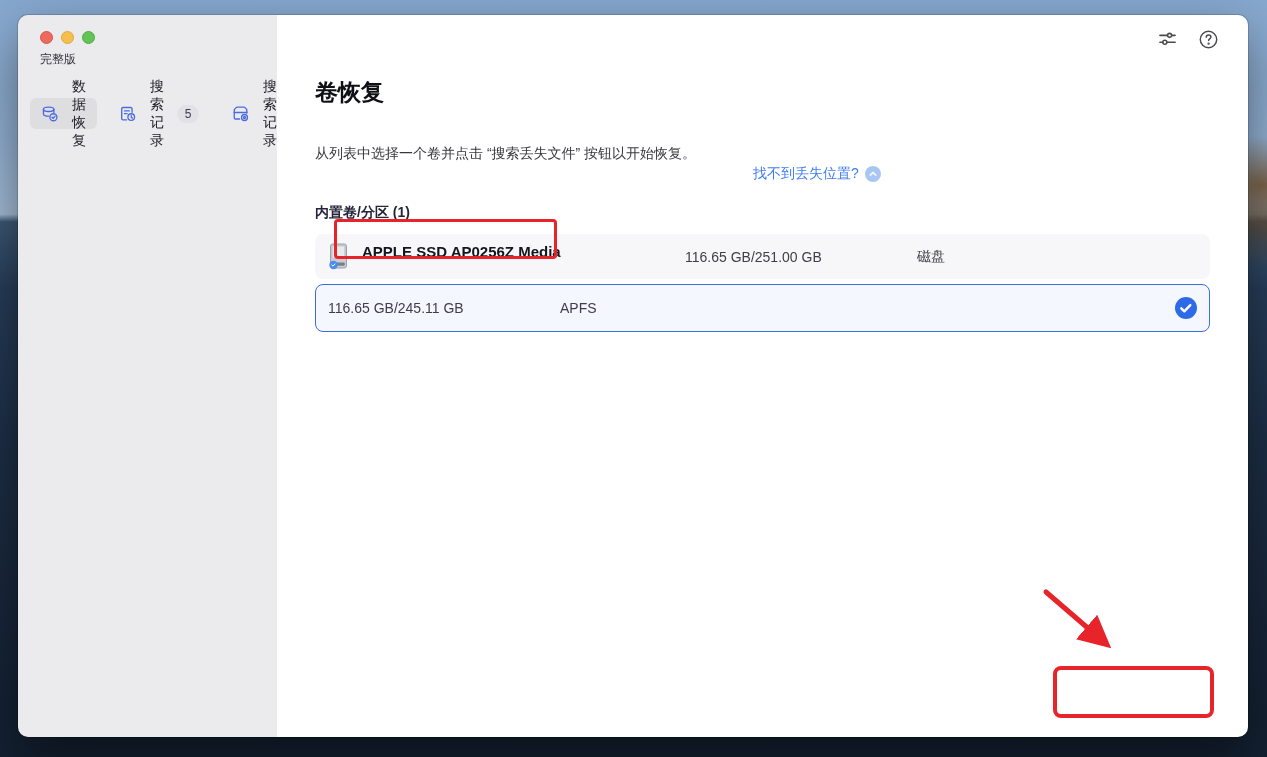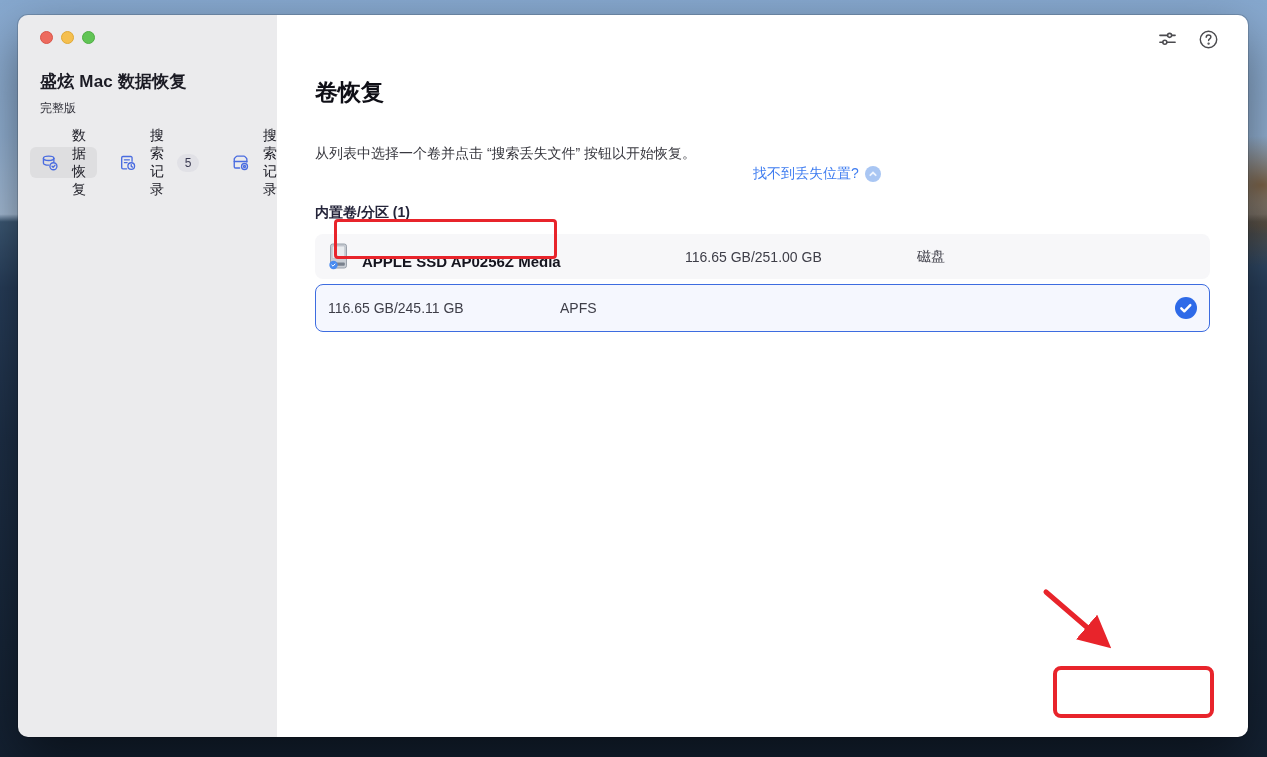--- a/index.html
+++ b/index.html
@@ -42,21 +42,21 @@
   .desc-row { margin-top:16px; display:flex; align-items:center; font-size:14px; }
   .desc-text { color:#38383f; }
   .help-link { margin-left:57px; color:#3e7cf0; display:flex; align-items:center; gap:6px; cursor:pointer;margin-top:41px; }
   .chev-circle { width:16px; height:16px; border-radius:50%; background:#a9c6f3; display:flex; align-items:center; justify-content:center; }
   .section-label { margin-top:21px; font-size:14px; font-weight:700; color:#25253a; }
 
   .rows { margin-top:12px; display:flex; flex-direction:column; gap:5px; }
   .vol-row { display:flex; align-items:center; padding:0 12px; border-radius:8px; }
   .vol-row.plain { height:45px; background:#f7f7f9; }
   .vol-row.selected { height:48px; background:#f5f7fe; border:1.5px solid #3d6ce0; }
-  .cell-main { display:flex; align-items:flex-end; gap:12px; width:358px; }
+  .cell-main { display:flex; align-items:flex-start; gap:12px; width:358px; }
   .vol-row.selected .cell-main { padding-left:27px; }
   .drive-icon { width:23px; height:27px; flex-shrink:0; display:flex; }
   .vol-name { font-size:15px; font-weight:700; color:#15151f; white-space:nowrap; }
   .cell-size { width:232px; font-size:14px; color:#3e3e48; }
   .cell-type { flex:1; font-size:14px; color:#3e3e48; }
   .cell-check { width:24px; display:flex; justify-content:flex-end; }
 
   .footer { position:absolute; right:41px; bottom:24px; display:flex; align-items:center; gap:15px; }
   .footer-text { font-size:15px; font-weight:700; color:#101018; }
   .scan-button { width:145px; height:39px; border-radius:6px; background:#2563eb; color:#fff; font-size:15px; font-weight:600; display:flex; align-items:center; justify-content:center; gap:9px; border:none; cursor:pointer; font-family:inherit; }
@@ -71,21 +71,20 @@
 <body>
 
 <div class="window">
 
   <div class="sidebar">
     <div class="traffic-lights">
       <div class="tl-dot tl-close"></div>
       <div class="tl-dot tl-min"></div>
       <div class="tl-dot tl-max"></div>
     </div>
-    <div class="app-title">盛炫 Mac 数据恢复</div>
     <div class="app-edition">完整版</div>
 
     <div class="nav">
       <div class="nav-item selected">
         <span class="nav-icon">
           <svg viewBox="0 0 20 20" width="18" height="18" fill="none" stroke="#4a6ce0" stroke-width="1.5" stroke-linecap="round">
             <ellipse cx="8.5" cy="4.8" rx="5.8" ry="2.4"></ellipse>
             <path d="M2.7 4.8v5.2c0 1.3 2.6 2.4 5.8 2.4"></path>
             <path d="M14.3 4.8v3.4"></path>
             <circle cx="13.8" cy="13.6" r="3.9"></circle>

